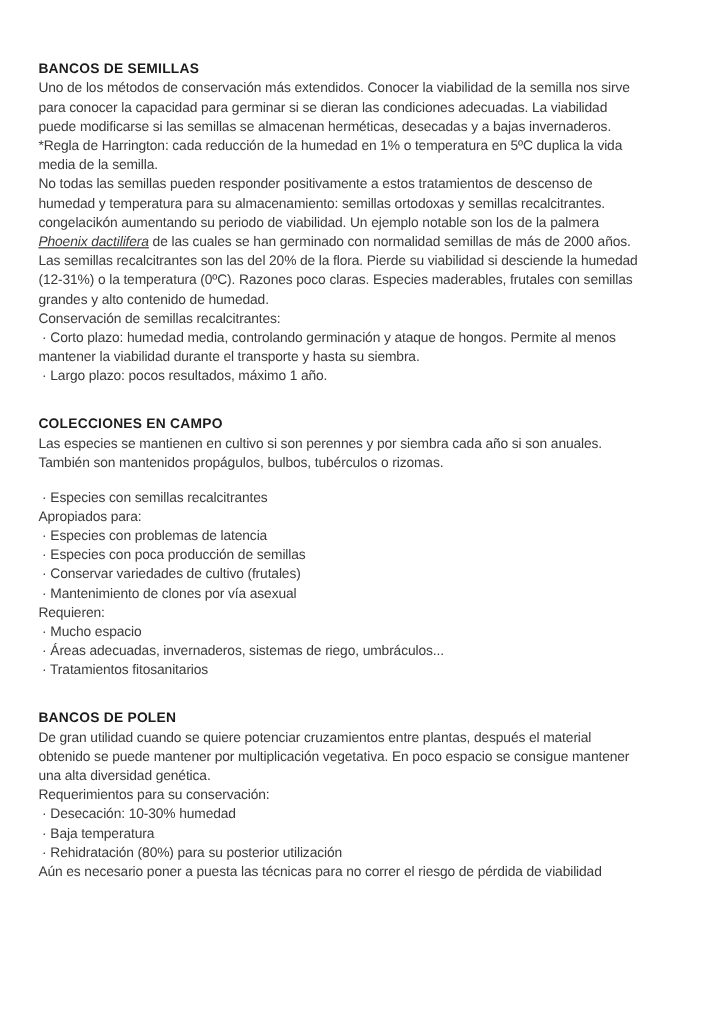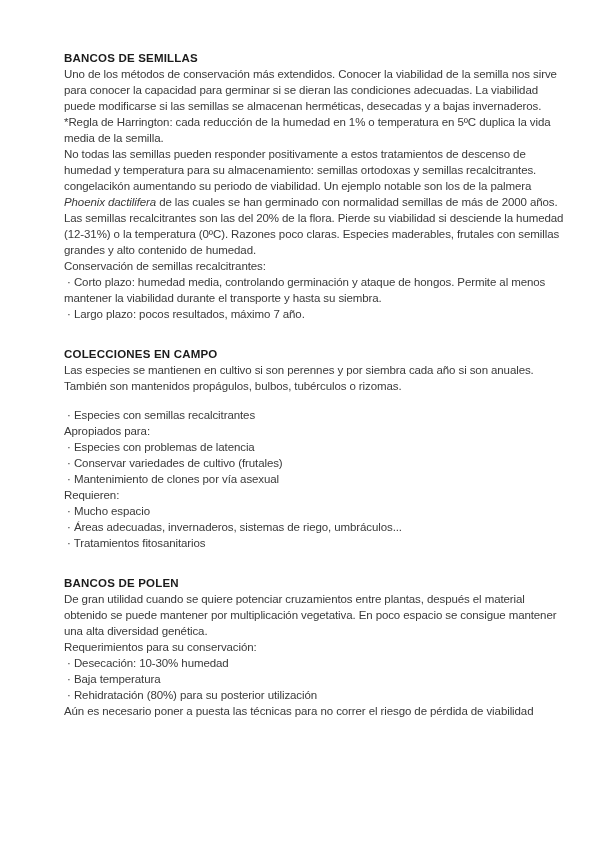--- a/index.html
+++ b/index.html
@@ -9,21 +9,21 @@
   }
   body {
     width: 600px;
     height: 848px;
     overflow: hidden;
   }
   .page {
     box-sizing: border-box;
     width: 600px;
     height: 848px;
-    padding: 50px 28px 0 64px;
+    padding: 50px 28px 0 32px;
     font-family: "Liberation Sans", sans-serif;
     font-size: 11.5px;
     line-height: 16px;
     color: #3a3a3a;
     letter-spacing: -0.1px;
   }
   .section + .section {
     margin-top: 24px;
   }
   .section-heading {
@@ -35,20 +35,21 @@
   }
   .block + .block {
     margin-top: 13px;
   }
   .line {
     white-space: pre;
     height: 16px;
   }
   .italic {
     font-style: italic;
+    text-decoration: underline;
   }
 </style>
 </head>
 <body>
 
 <main class="page">
     <section class="section">
       <div class="section-heading">BANCOS DE SEMILLAS</div>
       <div class="block">
         <div class="line">Uno de los métodos de conservación más extendidos. Conocer la viabilidad de la semilla nos sirve</div>
@@ -59,33 +60,34 @@
         <div class="line">No todas las semillas pueden responder positivamente a estos tratamientos de descenso de</div>
         <div class="line">humedad y temperatura para su almacenamiento: semillas ortodoxas y semillas recalcitrantes.</div>
         <div class="line">congelacikón aumentando su periodo de viabilidad. Un ejemplo notable son los de la palmera</div>
         <div class="line"><span class="italic">Phoenix dactilifera</span><span class=""> de las cuales se han germinado con normalidad semillas de más de 2000 años.</span></div>
         <div class="line">Las semillas recalcitrantes son las del 20% de la flora. Pierde su viabilidad si desciende la humedad</div>
         <div class="line">(12-31%) o la temperatura (0ºC). Razones poco claras. Especies maderables, frutales con semillas</div>
         <div class="line">grandes y alto contenido de humedad.</div>
         <div class="line">Conservación de semillas recalcitrantes:</div>
         <div class="line"> · Corto plazo: humedad media, controlando germinación y ataque de hongos. Permite al menos</div>
         <div class="line">mantener la viabilidad durante el transporte y hasta su siembra.</div>
-        <div class="line"> · Largo plazo: pocos resultados, máximo 7 año.</div>
+        <div class="line"> · Largo plazo: pocos resultados, máximo 1 año.</div>
       </div>
     </section>
     <section class="section">
       <div class="section-heading">COLECCIONES EN CAMPO</div>
       <div class="block">
         <div class="line">Las especies se mantienen en cultivo si son perennes y por siembra cada año si son anuales.</div>
         <div class="line">También son mantenidos propágulos, bulbos, tubérculos o rizomas.</div>
       </div>
       <div class="block">
         <div class="line"> · Especies con semillas recalcitrantes</div>
         <div class="line">Apropiados para:</div>
         <div class="line"> · Especies con problemas de latencia</div>
+        <div class="line"> · Especies con poca producción de semillas</div>
         <div class="line"> · Conservar variedades de cultivo (frutales)</div>
         <div class="line"> · Mantenimiento de clones por vía asexual</div>
         <div class="line">Requieren:</div>
         <div class="line"> · Mucho espacio</div>
         <div class="line"> · Áreas adecuadas, invernaderos, sistemas de riego, umbráculos...</div>
         <div class="line"> · Tratamientos fitosanitarios</div>
       </div>
     </section>
     <section class="section">
       <div class="section-heading">BANCOS DE POLEN</div>

